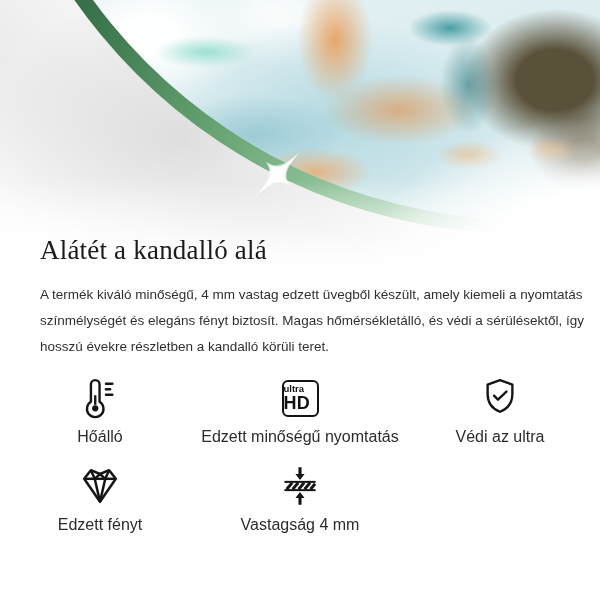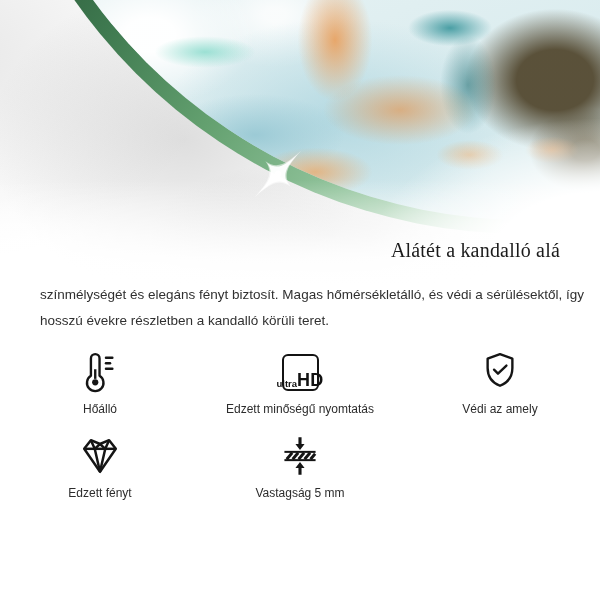--- a/index.html
+++ b/index.html
@@ -53,37 +53,37 @@
     background:
       linear-gradient(to bottom, rgba(255,255,255,0) 60%, rgba(255,255,255,0.9) 86%, #fff 95%),
       radial-gradient(ellipse 320px 190px at 600px 255px, #fff 33%, rgba(255,255,255,0) 72%);
   }
   .sparkle { position:absolute; left:250px; top:146px; width:56px; height:56px; }
 
   
   .content { position:relative; padding:232px 40px 0 40px; }
   .title {
     font-family:"Liberation Serif", serif; font-weight:400;
-    font-size:20px; line-height:36px; color:#1b1b1b; letter-spacing:0.2px;text-align:right;
+    font-size:27px; line-height:36px; color:#1b1b1b; letter-spacing:0.2px;
   }
   .desc { margin-top:14px; color:#303030; font-size:13.5px; line-height:26px; }
   .desc div { white-space:nowrap; }
 
   
   .features {
     display:grid; grid-template-columns:repeat(3, 1fr);
     row-gap:16px; margin:14px -40px 0 -40px;
   }
   .feature { display:flex; flex-direction:column; align-items:center; }
   .icon-box { height:48px; display:flex; align-items:center; justify-content:center; }
-  .feature-label { margin-top:6px; font-size:12px; color:#2c2c2c; }
+  .feature-label { margin-top:6px; font-size:16px; color:#2c2c2c; }
   .icon-stroke { stroke:#151515; fill:none; stroke-width:2.6; }
   .uhd-box {
     width:37px; height:37px; border:2.6px solid #131313; border-radius:6px;
-    display:flex; flex-direction:row; align-items:flex-end; justify-content:center;
+    display:flex; flex-direction:column; align-items:flex-start; justify-content:center;
     line-height:1; color:#111;
   }
   .uhd-top { font-size:9.5px; font-weight:700; }
   .uhd-bottom { font-size:18px; font-weight:800; letter-spacing:0.2px; margin-top:1px; }
 </style>
 </head>
 <body>
 
 <div class="page">
 
@@ -101,20 +101,21 @@
       </g>
     </svg>
   </div>
 
   <div class="content">
     <h1 class="title">
       <div>Alátét a kandalló alá</div>
     </h1>
 
     <div class="desc">
+      <div>A termék kiváló minőségű, 4 mm vastag edzett üvegből készült, amely kiemeli a nyomtatás</div>
       <div>színmélységét és elegáns fényt biztosít. Magas hőmérsékletálló, és védi a sérülésektől, így</div>
       <div>hosszú évekre részletben a kandalló körüli teret.</div>
     </div>
 
     <div class="features">
 
       <div class="feature">
         <div class="icon-box">
           <svg width="44" height="46" viewBox="0 0 48 48">
             <path class="icon-stroke" stroke-linejoin="round" d="M14.1 28.2 V9.2 a4.7 4.7 0 0 1 9.4 0 v19 a9 9 0 1 1 -9.4 0 Z"></path>
@@ -138,21 +139,21 @@
         <div class="feature-label">Edzett minőségű nyomtatás</div>
       </div>
 
       <div class="feature">
         <div class="icon-box">
           <svg width="44" height="46" viewBox="0 0 48 48">
             <path class="icon-stroke" stroke-linejoin="round" d="M24 4.5 L37.5 9.5 V19.5 C37.5 29.5 31.5 36 24 39 C16.5 36 10.5 29.5 10.5 19.5 V9.5 Z"></path>
             <path class="icon-stroke" stroke-linecap="round" stroke-linejoin="round" d="M17.5 21.5 l4.3 4.3 L31 17"></path>
           </svg>
         </div>
-        <div class="feature-label">Védi az amely</div>
+        <div class="feature-label">Védi az ultra</div>
       </div>
 
       <div class="feature">
         <div class="icon-box">
           <svg width="46" height="46" viewBox="0 0 48 48">
             <g class="icon-stroke" stroke-width="2.2" stroke-linejoin="round">
               <path d="M7.5 16.5 L14.5 7.5 L24 11.5 L33.5 7.5 L40.5 16.5 L24 40.5 Z"></path>
               <path d="M7.5 16.5 H40.5"></path>
               <path d="M14.5 7.5 L18.5 16.5 M33.5 7.5 L29.5 16.5"></path>
               <path d="M24 11.5 L18.5 16.5 M24 11.5 L29.5 16.5"></path>
@@ -173,18 +174,18 @@
               <line x1="9.5" y1="27.5" x2="15.5" y2="20.5"></line>
               <line x1="16" y1="27.5" x2="22" y2="20.5"></line>
               <line x1="22.5" y1="27.5" x2="28.5" y2="20.5"></line>
               <line x1="29" y1="27.5" x2="35" y2="20.5"></line>
               <line x1="35.5" y1="27.5" x2="40.5" y2="21.5"></line>
             </g>
             <path fill="#151515" d="M24 17.5 L19 11 H22.3 V3.5 H25.7 V11 H29 Z"></path>
             <path fill="#151515" d="M24 30.5 L19 37 H22.3 V44.5 H25.7 V37 H29 Z"></path>
           </svg>
         </div>
-        <div class="feature-label">Vastagság 5 mm</div>
+        <div class="feature-label">Vastagság 4 mm</div>
       </div>
 
     </div>
   </div>
 </div>
 
 </body></html>

